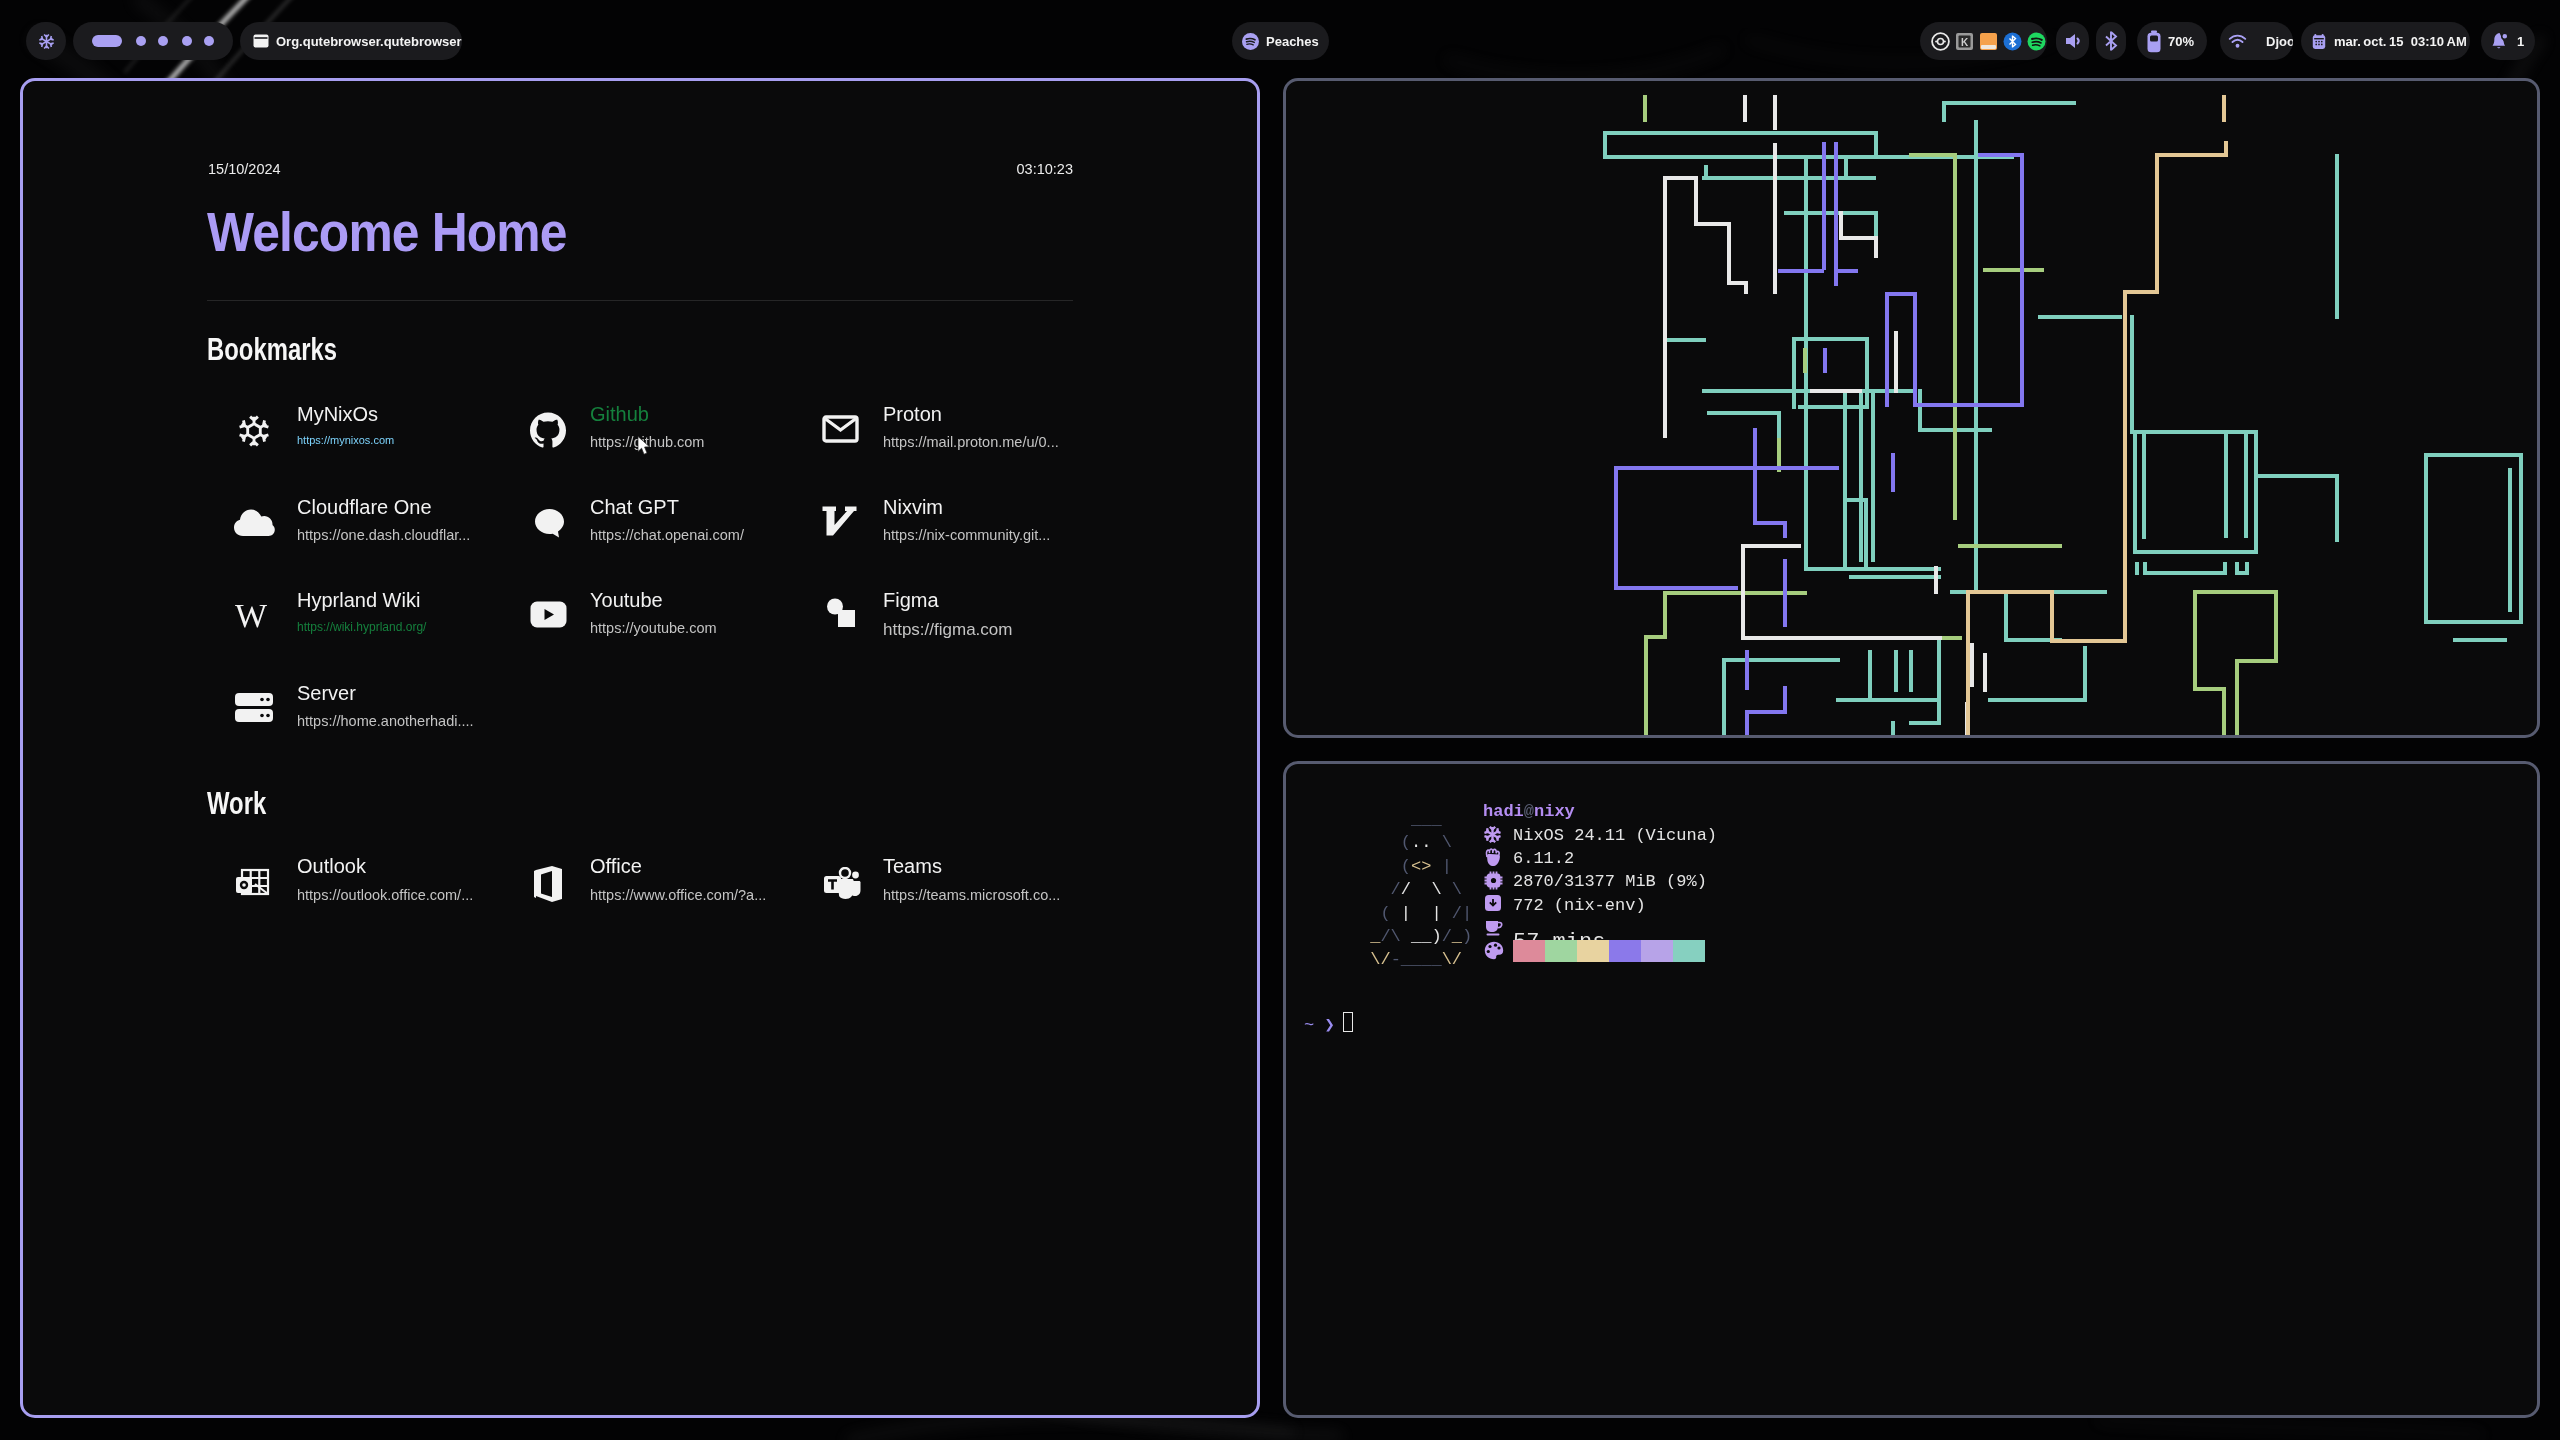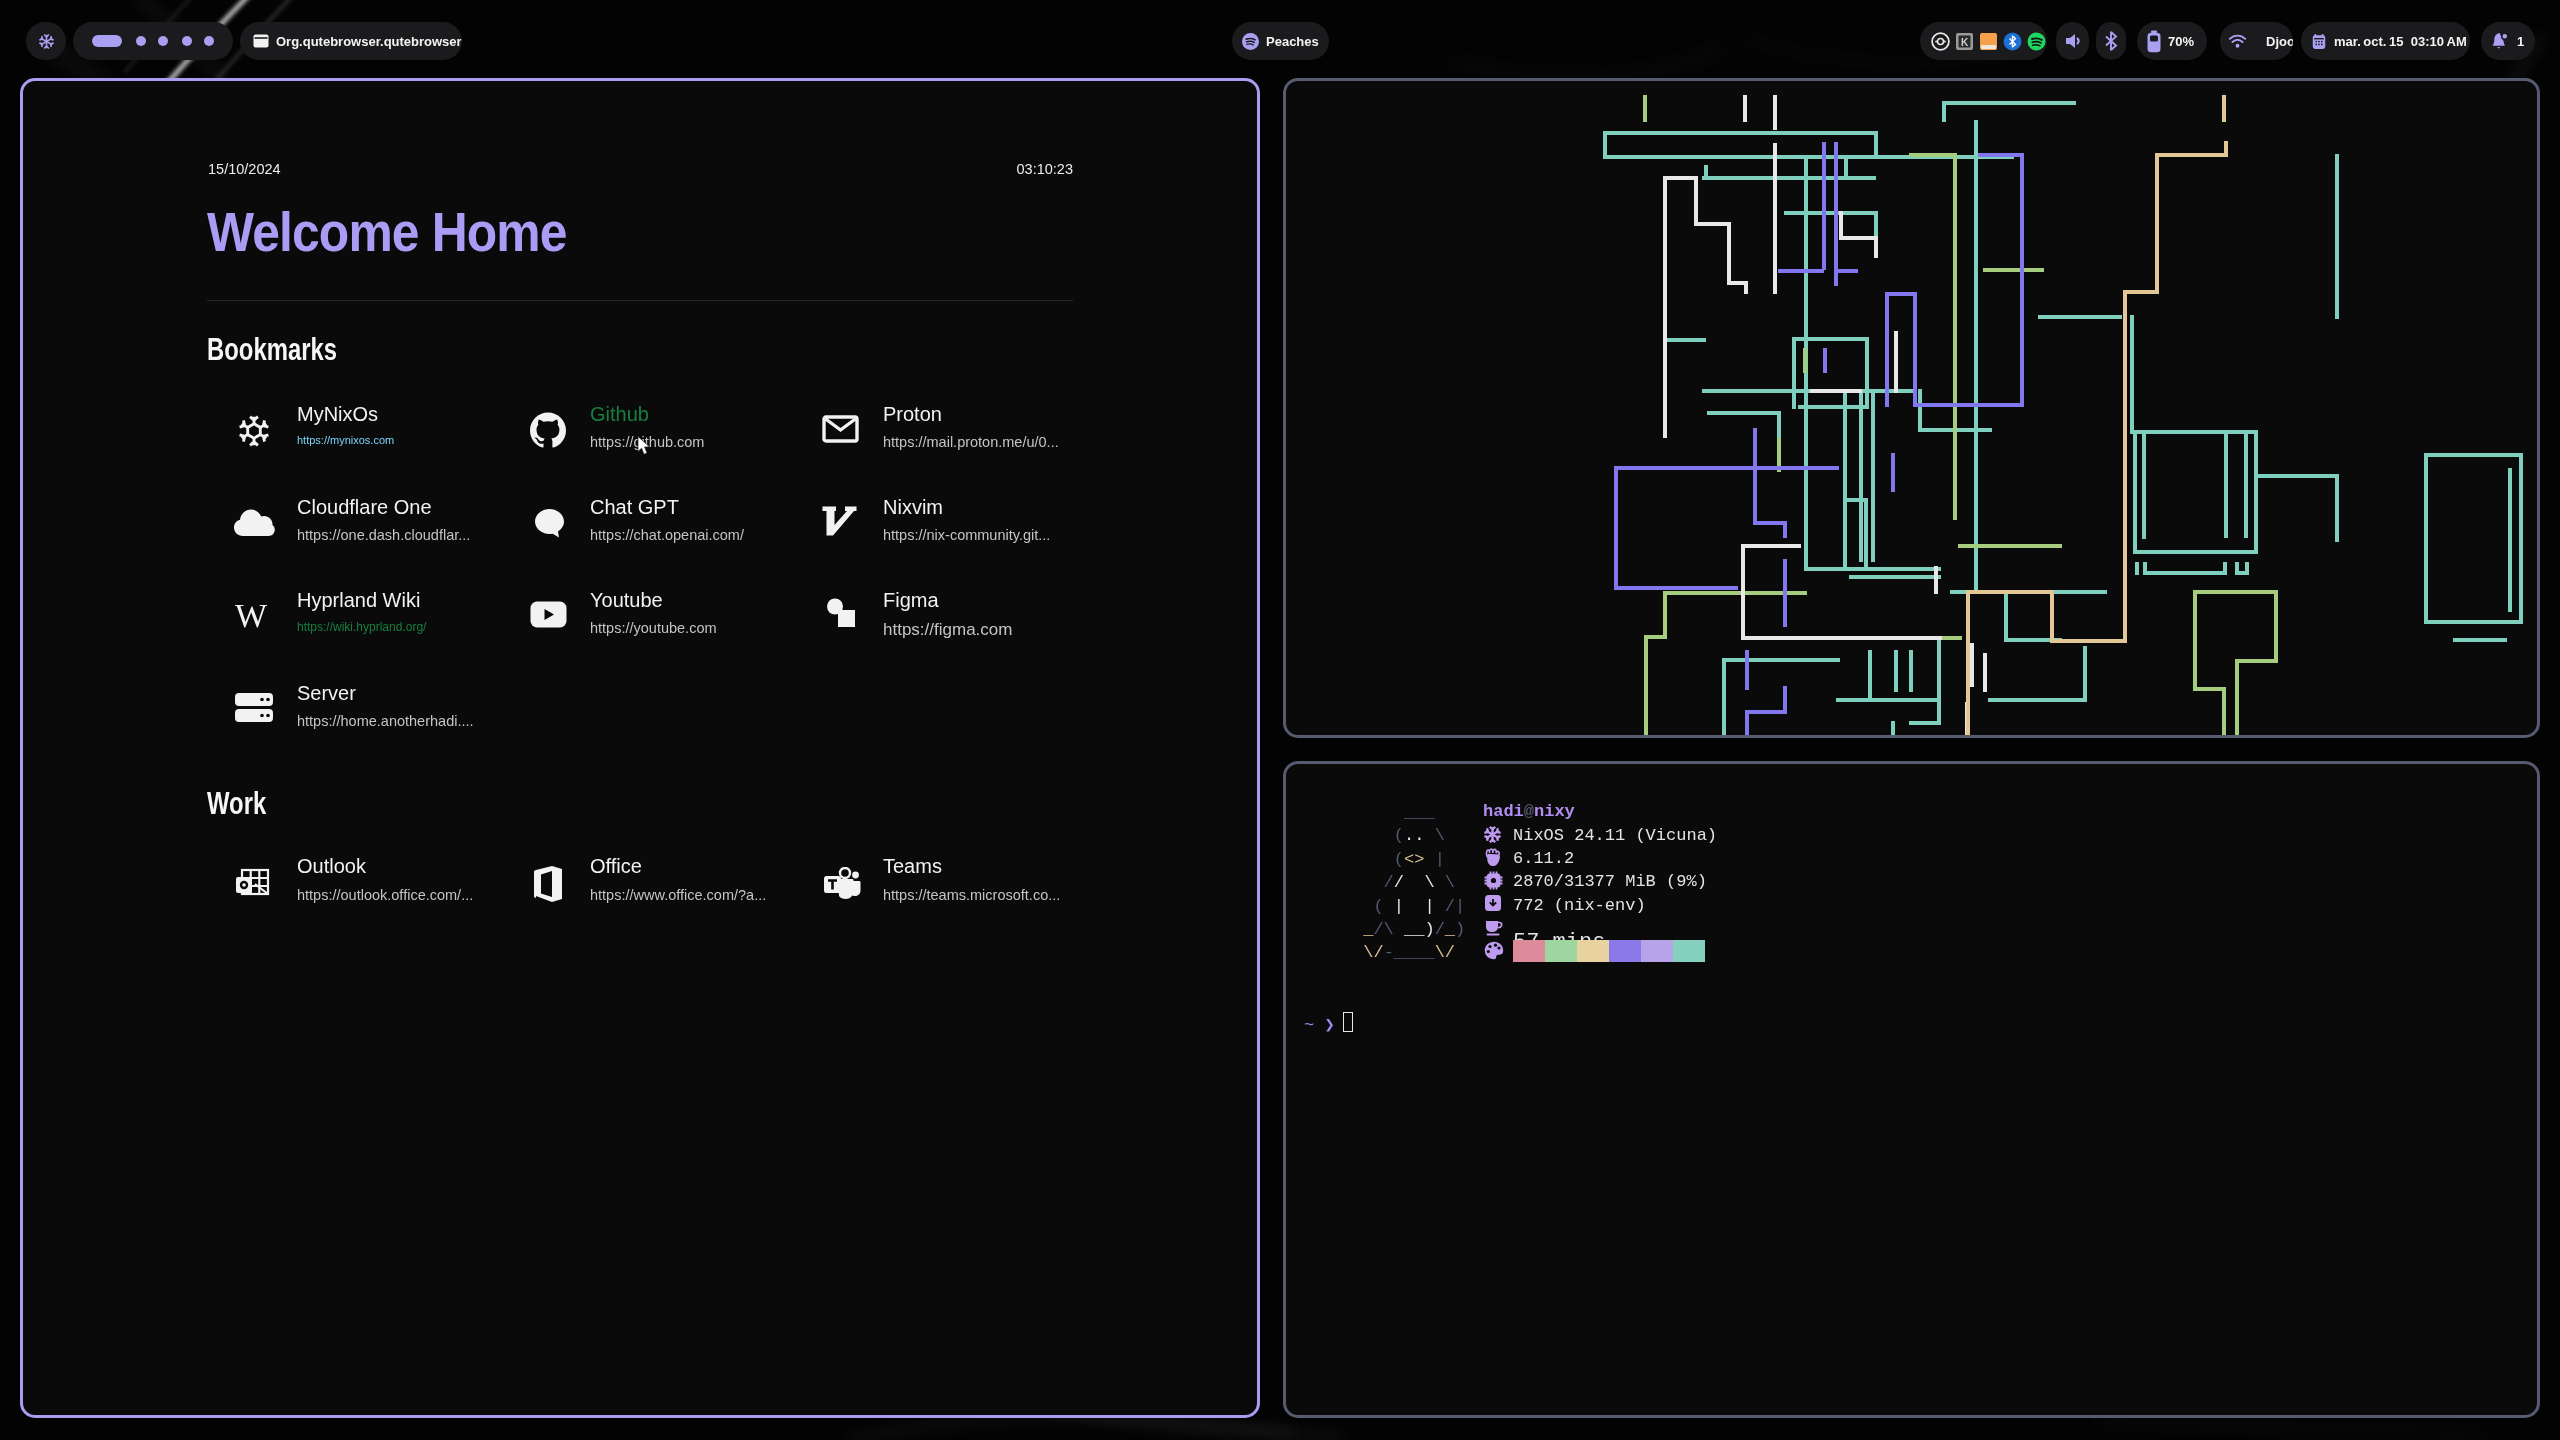--- a/index.html
+++ b/index.html
@@ -409,21 +409,21 @@
         <path d="M2224,97 V120"></path>
         <path d="M2226,143 V155 H2157"></path>
         <path d="M2157,155 V292 H2125 V641 H2052 V592 H1968 V748"></path>
       </g>
     </g>
   </svg>
 </div>
 
 <div class="win" style="left:1283px;top:761px;width:1257px;height:657px;border:3px solid #575b70;font-family:'Liberation Mono',monospace;">
 
-  <pre class="abs" style="left:15px;top:36px;margin:1px;font-family:'Liberation Mono',monospace;font-size:17px;line-height:23.4px;color:#515870;"><span>          ___
+  <pre class="abs" style="left:15px;top:36px;margin:8px;font-family:'Liberation Mono',monospace;font-size:17px;line-height:23.4px;color:#515870;"><span>          ___
          (</span><span style="color:#e6e6e6">..</span><span> \
          (</span><span style="color:#d9c291">&lt;&gt;</span><span> |
         /</span><span style="color:#e6e6e6">/</span><span>  </span><span style="color:#e6e6e6">\</span><span> \
        ( </span><span style="color:#e6e6e6">|</span><span>  </span><span style="color:#e6e6e6">|</span><span> /|
       </span><span style="color:#d9c291">_</span><span>/\ </span><span style="color:#e6e6e6">__)</span><span>/</span><span style="color:#d9c291">_</span><span>)
       </span><span style="color:#d9c291">\/</span><span>-____</span><span style="color:#d9c291">\/</span></pre>
 
   <div class="abs" style="left:197px;top:38px;font-size:17px;font-weight:bold;"><span style="color:#b48df2">hadi</span><span style="color:#575b70">@</span><span style="color:#b48df2">nixy</span></div>
 
   <div class="abs" style="left:197px;top:61px;width:24px;height:24px;">

